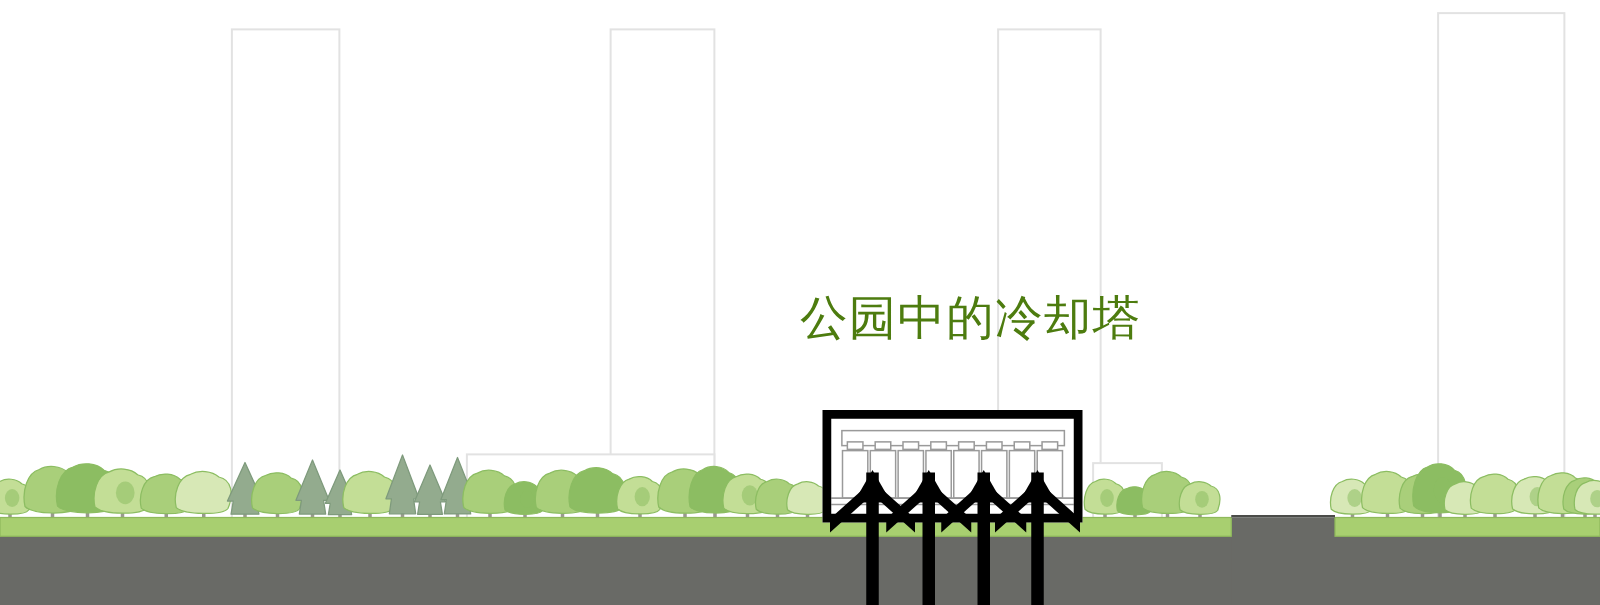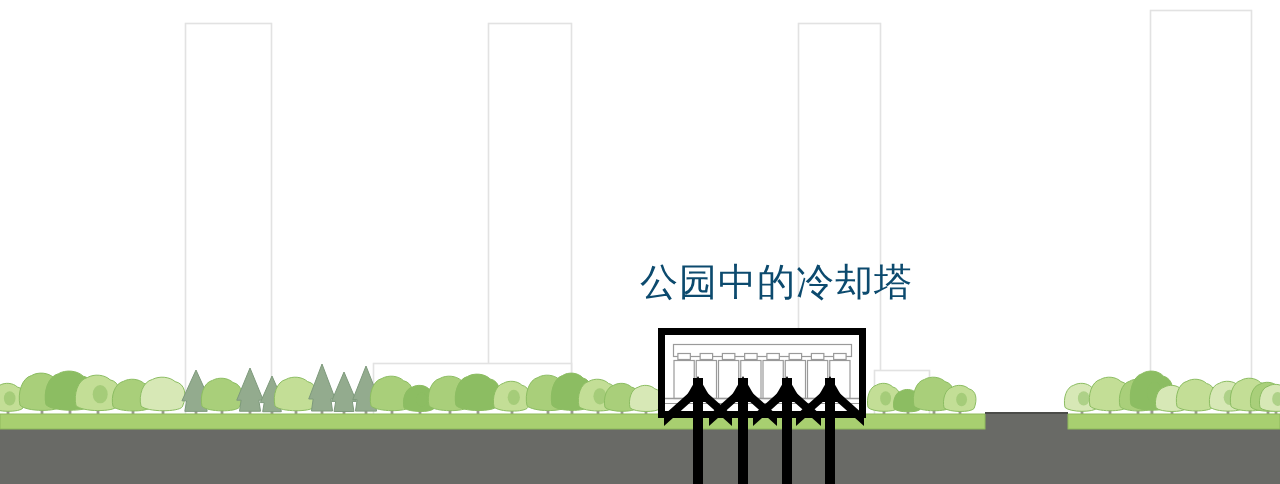--- a/index.html
+++ b/index.html
@@ -20,25 +20,25 @@
   #scene svg.layer {
     position: absolute;
     left: 0;
     top: 0;
     width: 1280px;
     height: 484px;
   }
   #diagram-title {
     position: absolute;
     left: 640px;
-    top: 260px;
+    top: 232px;
     font-size: 38px;
     line-height: 44px;
     letter-spacing: 1px;
-    color: #0c4a6e;
+    color: #4d7c0f;
     white-space: nowrap;
     font-family: "DejaVu Sans", "Liberation Sans", sans-serif;
     font-weight: 400;
   }
 </style>
 </head>
 <body>
 
 <div id="scene">
 

